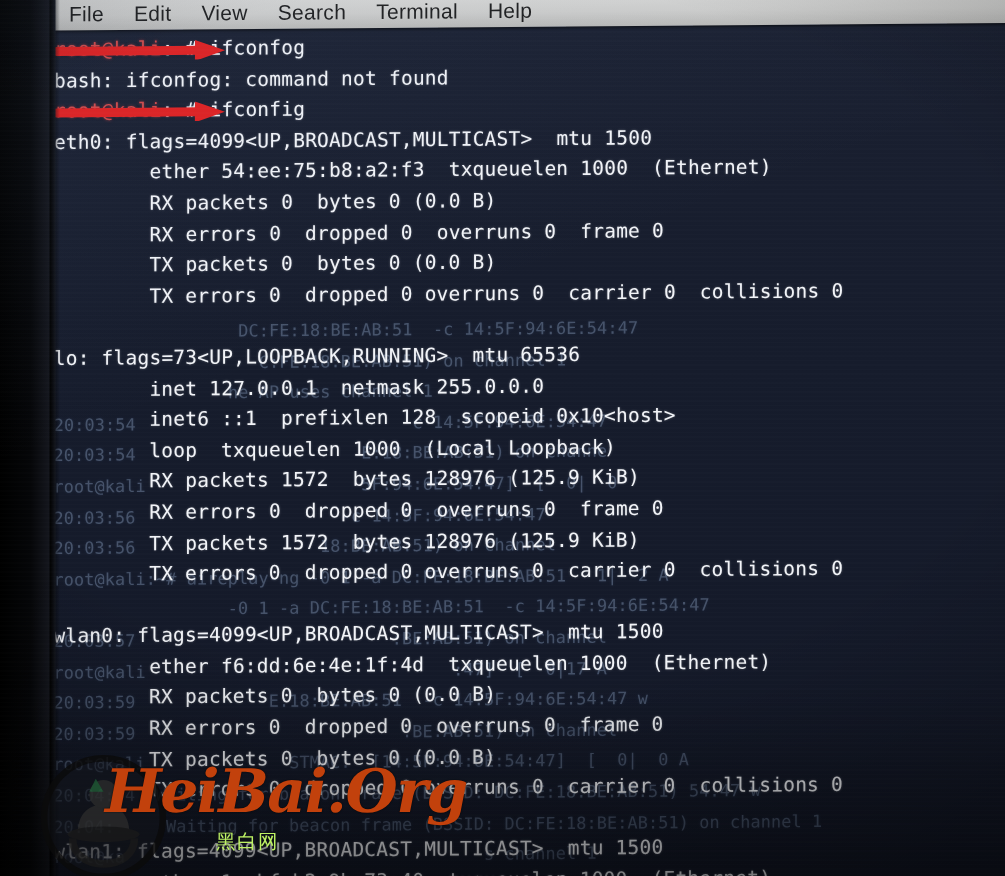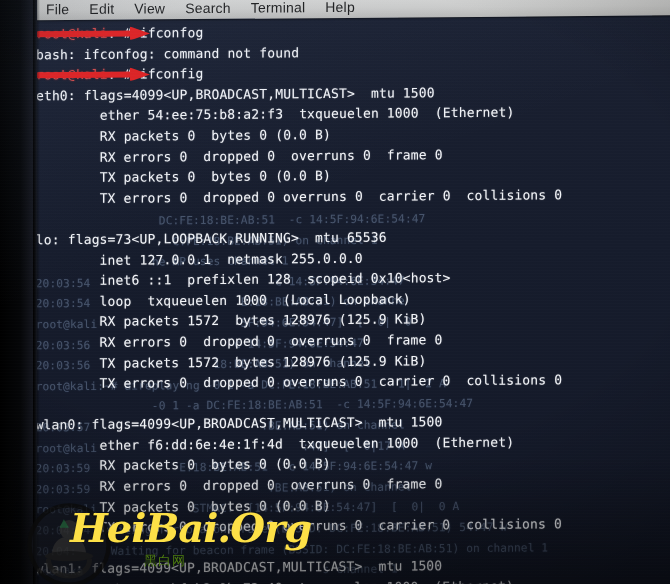--- a/index.html
+++ b/index.html
@@ -56,24 +56,24 @@
         linear-gradient(180deg,rgba(0,0,0,0) 78%,rgba(0,0,0,.35) 100%);}
   #glare{position:absolute;inset:0;pointer-events:none;
          background:linear-gradient(160deg,rgba(120,150,200,.07) 0%,rgba(0,0,0,0) 38%);}
   #scan{position:absolute;inset:0;pointer-events:none;opacity:.17;
         background:repeating-linear-gradient(180deg,rgba(255,255,255,.055) 0px,rgba(255,255,255,.055) 1px,rgba(0,0,0,0) 1px,rgba(0,0,0,0) 3px);}
 
   
   #wm{position:absolute;left:8px;top:496px;width:250px;height:88px;pointer-events:none;}
   #wm-logo{position:absolute;left:18px;top:6px;width:86px;height:86px;opacity:.82;}
   #wm-text{position:absolute;left:62px;top:8px;font-family:"DejaVu Serif",serif;
-           font-style:italic;font-weight:700;font-size:40px;color:#fde047;
+           font-style:italic;font-weight:700;font-size:40px;color:#c2410c;
            letter-spacing:-1px;text-shadow:0 0 1px rgba(0,0,0,.9);}
   #wm-sub{position:absolute;left:136px;top:56px;font-family:"DejaVu Sans",sans-serif;
-          font-size:13px;color:#4d7c0f;letter-spacing:1px;}
+          font-size:13px;color:#bef264;letter-spacing:1px;}
 </style>
 </head>
 <body>
 
 <div id="screen">
 
   <div id="tilt">
 
     <div id="term"></div>
 

